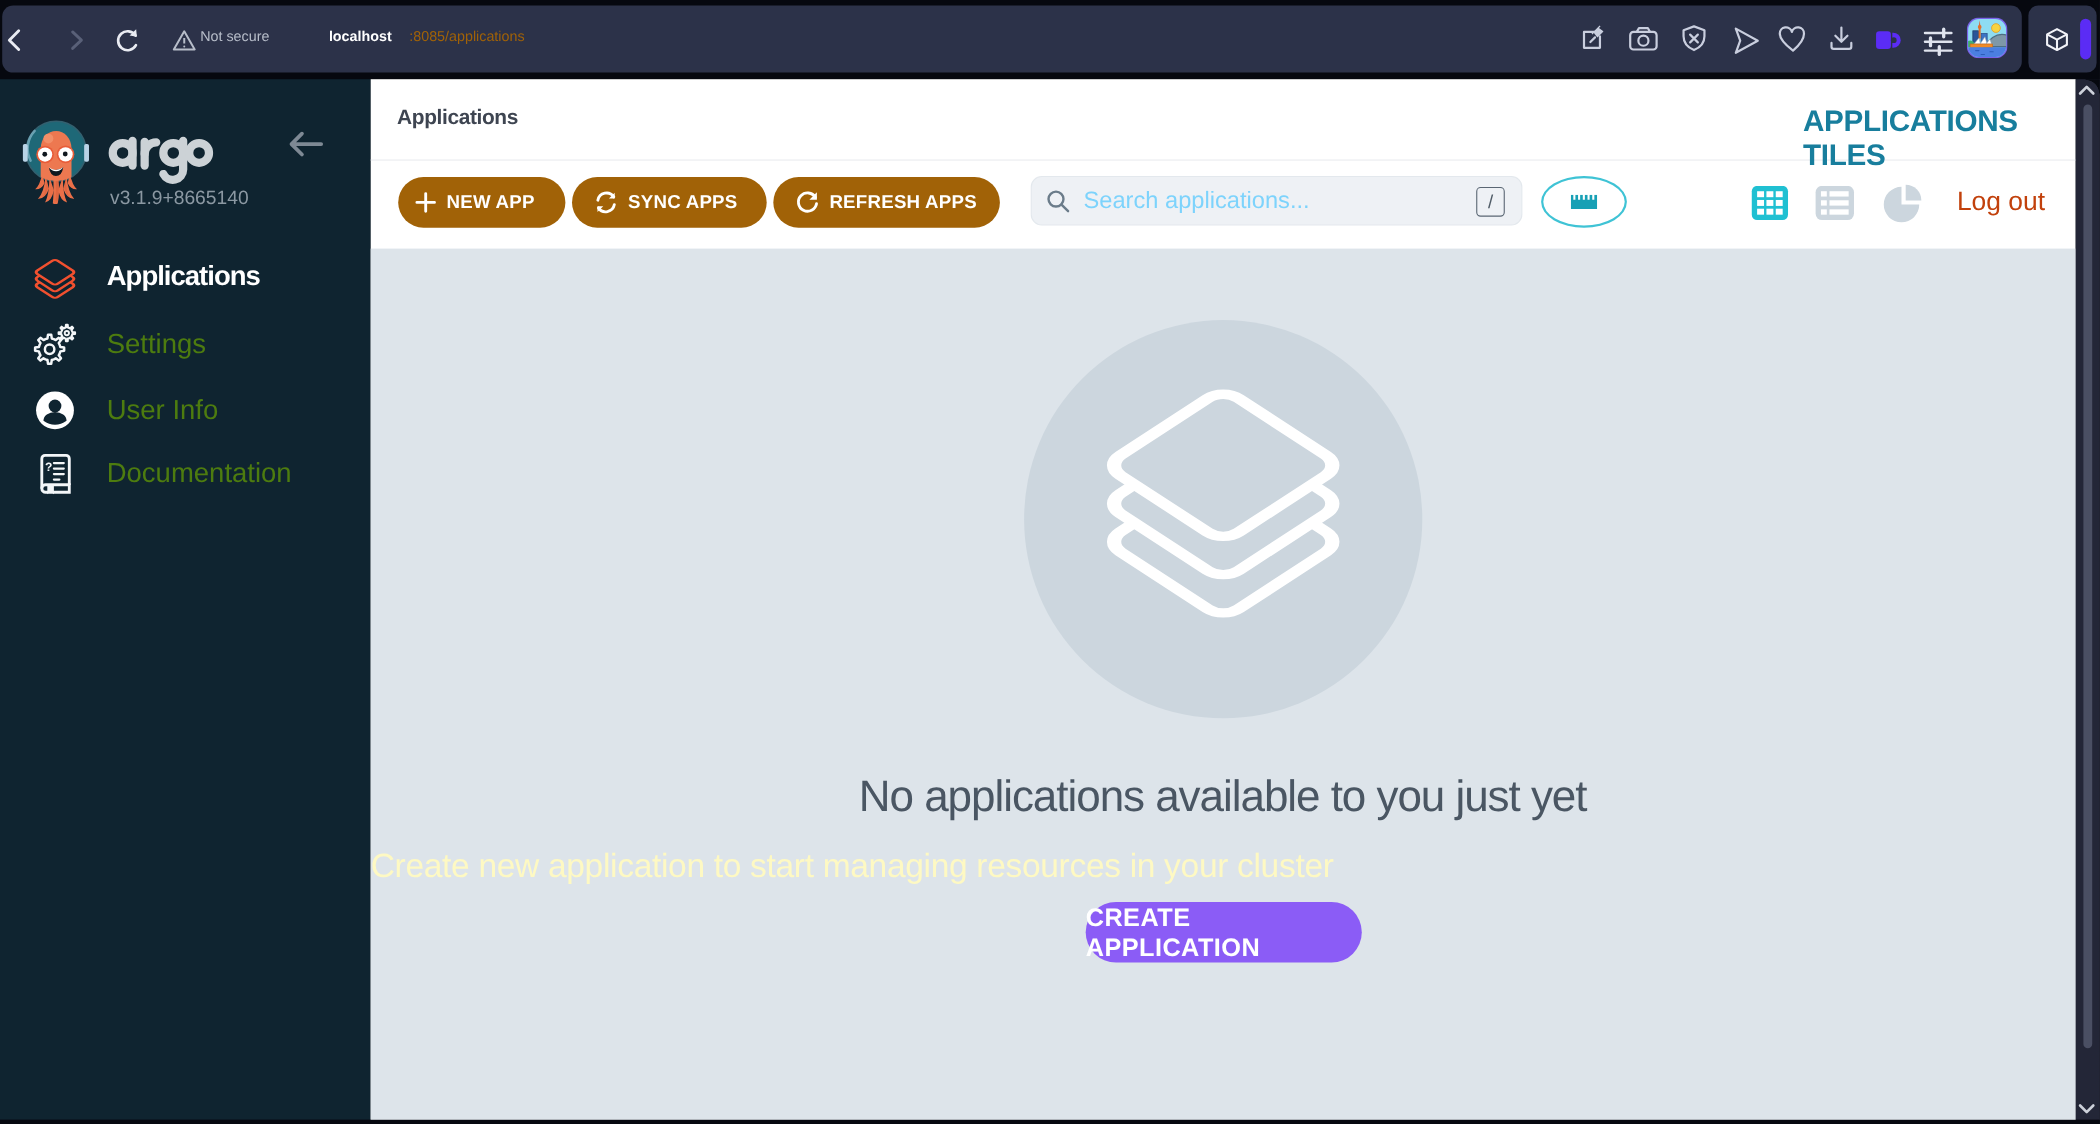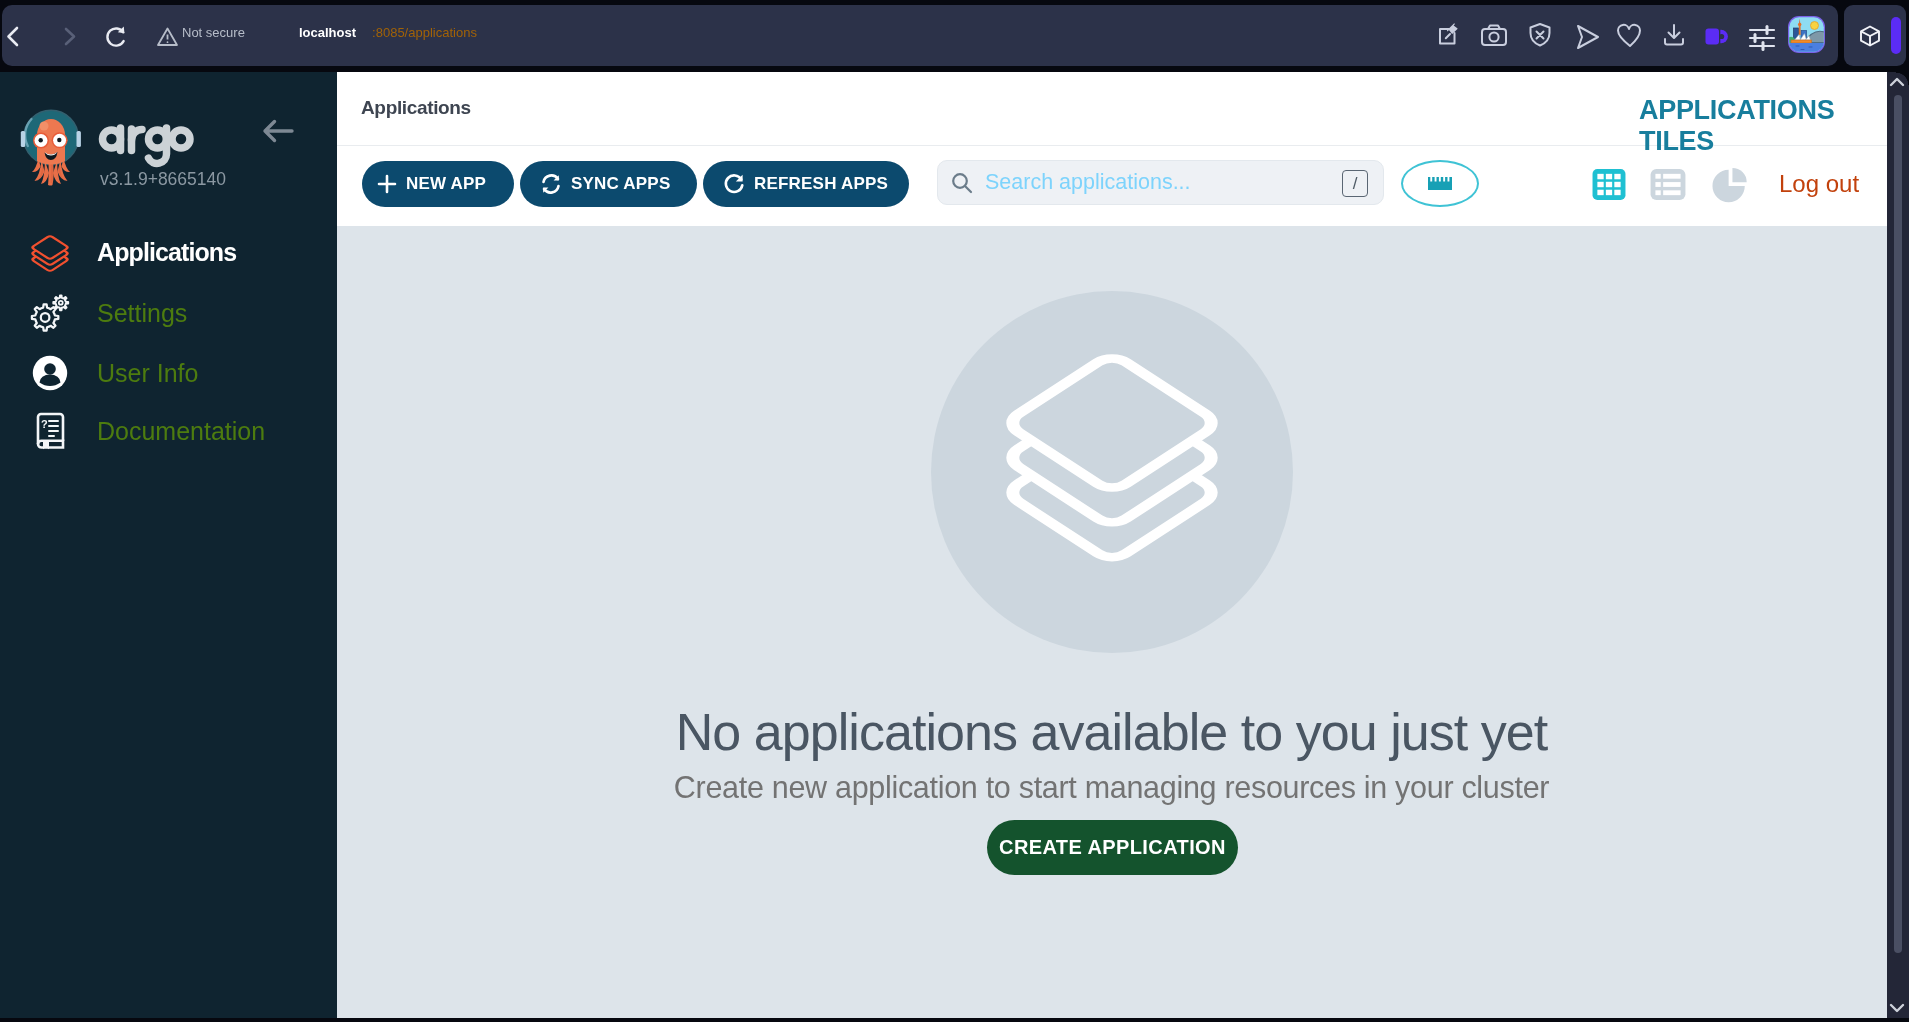--- a/index.html
+++ b/index.html
@@ -21,35 +21,35 @@
   #version { left:100px; top:169px; font-size:17.5px; color:#8b98a2; }
   .nav { left:0; width:337px; height:62px; }
   .nav .ictr { position:absolute; left:28px; top:0; width:44px; height:62px; display:flex; align-items:center; justify-content:center; }
   .nav .lbl { position:absolute; left:97px; top:50%; transform:translateY(-50%); font-size:25px; color:#4d7c0f; font-weight:500; }
   .nav .lbl.on { color:#ffffff; font-weight:bold; letter-spacing:-0.9px; }
 
   
   #main { left:337px; top:72px; width:1550px; height:946px; background:#ffffff; }
   #graybg { left:337px; top:226px; width:1550px; height:792px; background:#dde4ea; }
   #crumb { left:361px; top:97px; font-size:19px; letter-spacing:-0.35px; font-weight:600; color:#3e4551; }
-  .btn { position:absolute; top:161px; height:46px; border-radius:23px; background:#0c4a6e; color:#fff;
+  .btn { position:absolute; top:161px; height:46px; border-radius:23px; background:#a16207; color:#fff;
          font-size:17px; font-weight:bold; letter-spacing:0.2px; display:flex; align-items:center; white-space:nowrap; }
   #search { left:937px; top:160px; width:447px; height:45px; background:#eef1f5; border:1px solid #e3e8ed; border-radius:10px; }
   #slash { left:1342px; top:170px; width:26px; height:27px; border:1.5px solid #5a6673; border-radius:4px;
            color:#4f5b66; font-size:17px; display:flex; align-items:center; justify-content:center; }
   #tealpill { left:1401px; top:160px; width:78px; height:47px; border:2px solid #3fc3d5; border-radius:50%;
               display:flex; align-items:center; justify-content:center; }
   #logout { left:1779px; top:170px; font-size:24px; color:#c2410c; }
 
   
   #bigcircle { left:931px; top:291px; width:362px; height:362px; border-radius:50%; background:#ccd6de; }
-  #h1 { left:337px; top:702px; width:1549px; text-align:center; font-size:52px; letter-spacing:-0.95px; color:#4a5663; }
-  #h2 { left:337px; top:770px; width:1549px; text-align:center; font-size:30.5px; letter-spacing:-0.3px; color:#737373; }
-  #createbtn { left:987px; top:820px; width:251px; height:55px; border-radius:27.5px; background:#14532d;
-               color:#fff; font-size:20px; font-weight:bold; display:flex; align-items:center; justify-content:center; letter-spacing:0.4px; }
+  #h1 { left:337px; top:702px; width:1549px; text-align:center; font-size:40px; letter-spacing:-0.95px; color:#4a5663; }
+  #h2 { left:337px; top:770px; width:1549px; font-size:30.5px; letter-spacing:-0.3px; color:#fef9c3; }
+  #createbtn { left:987px; top:820px; width:251px; height:55px; border-radius:27.5px; background:#8b5cf6;
+               color:#fff; font-size:23px; font-weight:bold; display:flex; align-items:center; justify-content:center; letter-spacing:0.4px; }
 
   
   #sbar { left:1887px; top:72px; width:22px; height:946px; background-color:#232637; }
   #sthumb { left:1894px; top:95px; width:8px; height:858px; background:#4a4f63; border-radius:4px; }
   #btmline { left:0; top:1018px; width:1909px; height:4px; background:#06080f; }
 </style>
 </head>
 <body>
 
 <div class="abs" id="chrome"></div>

